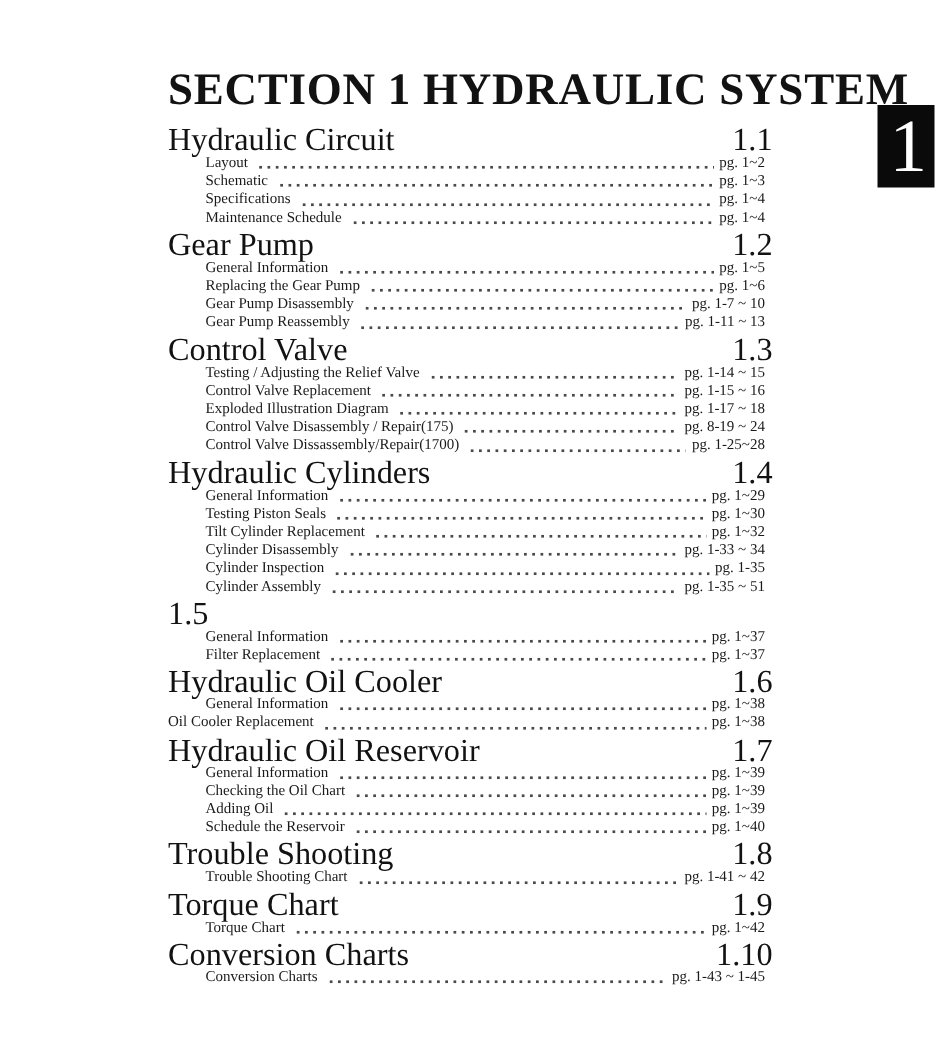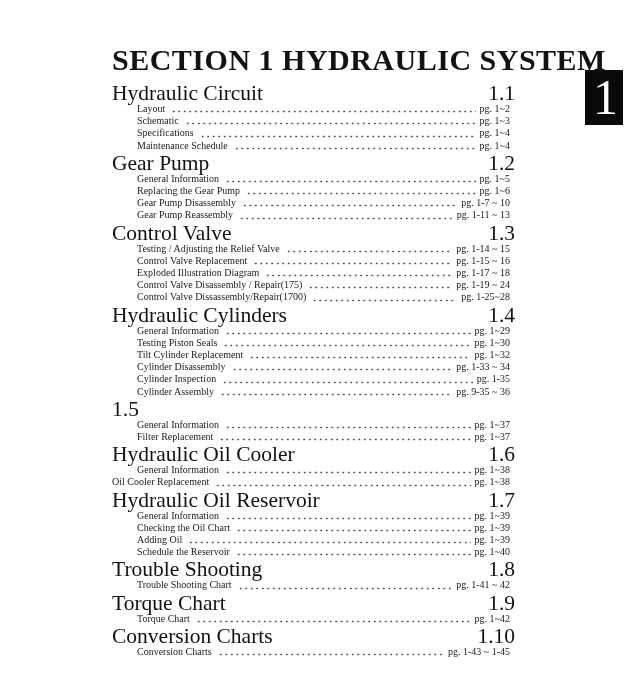--- a/index.html
+++ b/index.html
@@ -139,21 +139,21 @@
           <span class="item-page">pg. 1-15 ~ 16</span>
         </div>
         <div class="toc-item">
           <span class="item-label">Exploded Illustration Diagram</span>
           <span class="dots"></span>
           <span class="item-page">pg. 1-17 ~ 18</span>
         </div>
         <div class="toc-item">
           <span class="item-label">Control Valve Disassembly / Repair(175)</span>
           <span class="dots"></span>
-          <span class="item-page">pg. 1-19 ~ 24</span>
+          <span class="item-page">pg. 8-19 ~ 24</span>
         </div>
         <div class="toc-item">
           <span class="item-label">Control Valve Dissassembly/Repair(1700)</span>
           <span class="dots"></span>
           <span class="item-page">pg. 1-25~28</span>
         </div>
       </div>
       <div class="toc-section">
         <div class="section-heading">
           <span class="section-title">Hydraulic Cylinders</span>
@@ -180,21 +180,21 @@
           <span class="item-page">pg. 1-33 ~ 34</span>
         </div>
         <div class="toc-item">
           <span class="item-label">Cylinder Inspection</span>
           <span class="dots"></span>
           <span class="item-page">pg. 1-35</span>
         </div>
         <div class="toc-item">
           <span class="item-label">Cylinder Assembly</span>
           <span class="dots"></span>
-          <span class="item-page">pg. 9-35 ~ 36</span>
+          <span class="item-page">pg. 1-35 ~ 51</span>
         </div>
       </div>
       <div class="toc-section">
         <div class="section-heading">
           <span class="section-number">1.5</span>
         </div>
         <div class="toc-item">
           <span class="item-label">General Information</span>
           <span class="dots"></span>
           <span class="item-page">pg. 1~37</span>

